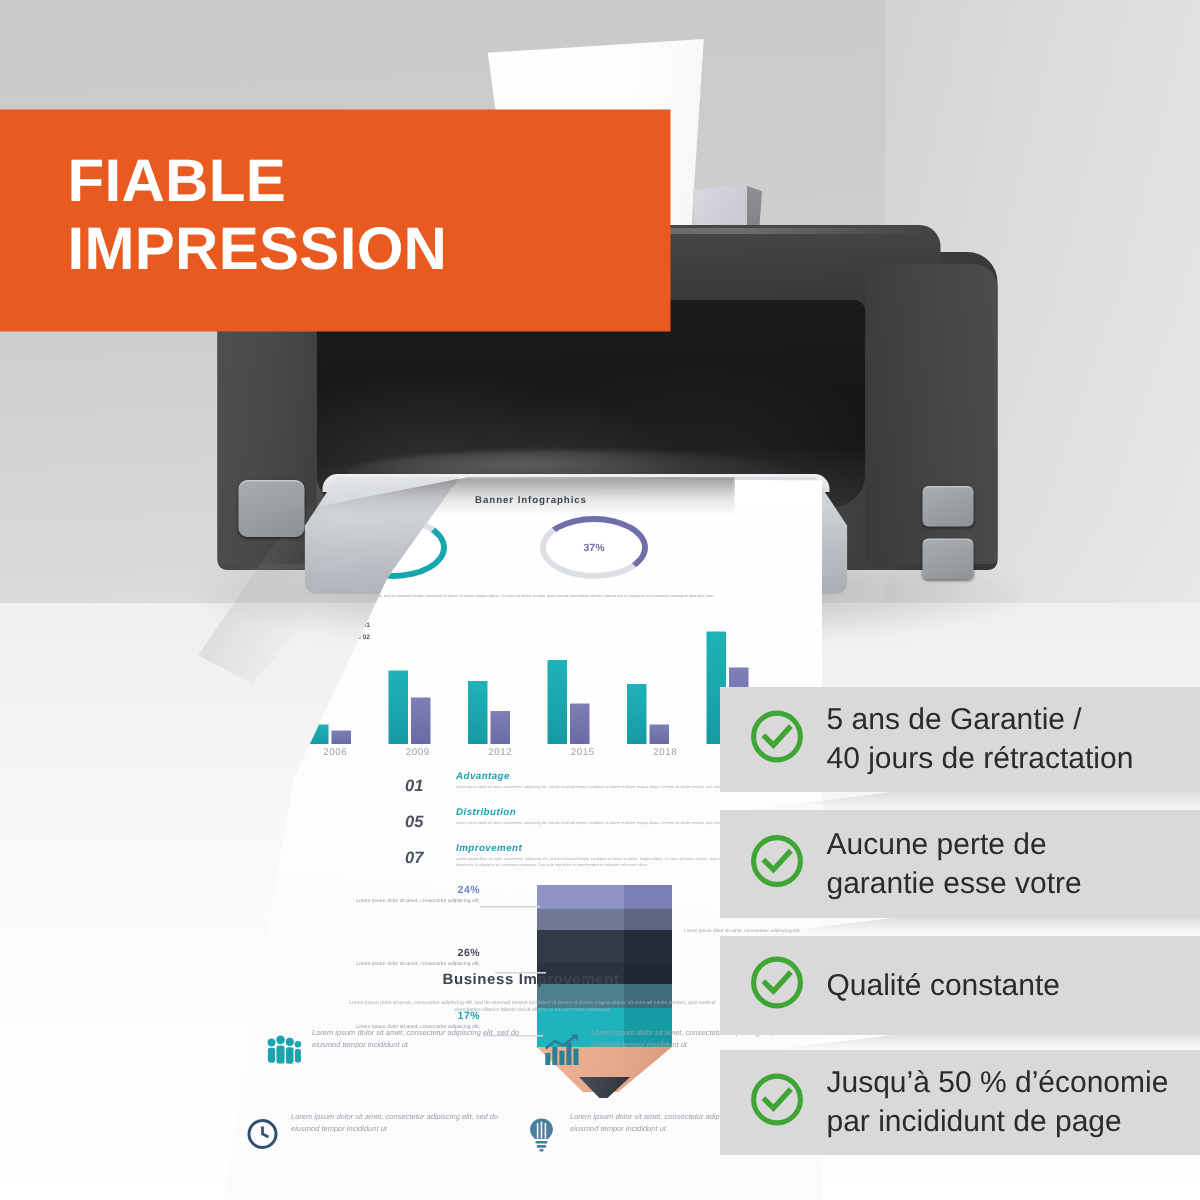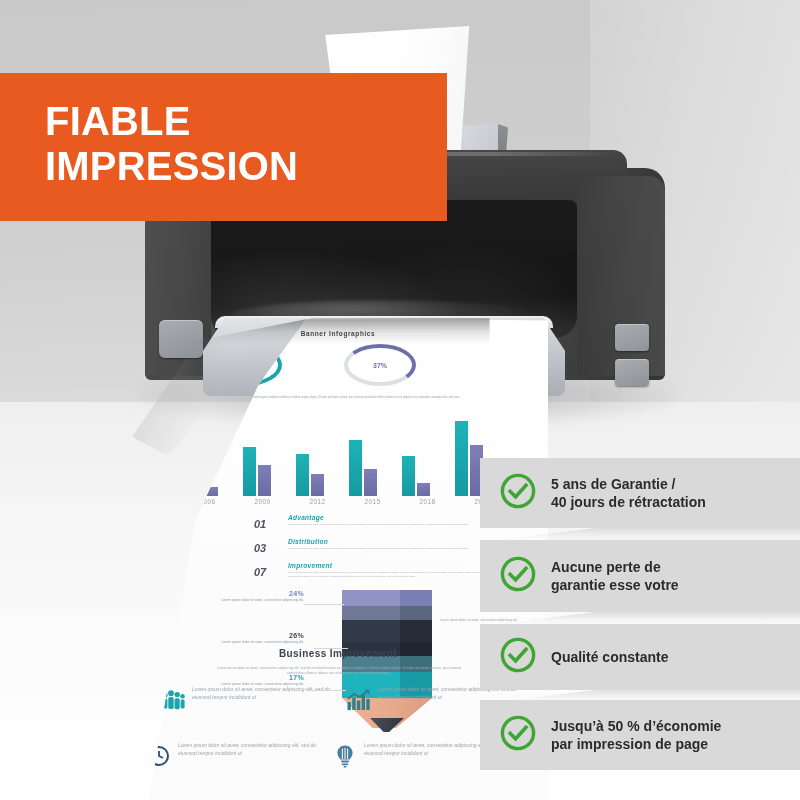--- a/index.html
+++ b/index.html
@@ -153,21 +153,21 @@
     filter:blur(1.2px);
   }
   .paper-curl-shade {
     position:absolute; left:132px; top:336px; width:120px; height:120px;
     background:linear-gradient(104deg,rgba(150,150,150,.30) 0%,rgba(255,255,255,0) 62%);
     clip-path:polygon(58% 0%, 100% 18%, 30% 100%, 0% 84%);
     filter:blur(2px);
   }
 
   
-  .pc { position:absolute; left:0; top:0; width:420px; height:482px; }
+  .pc { position:absolute; left:16px; top:0; width:420px; height:482px; }
 
   .pc-title {
     position:absolute; left:0; top:12px; width:420px; text-align:center;
     font-size:6.5px; font-weight:bold; color:#3b4551; letter-spacing:.6px;
   }
 
   .donuts { position:absolute; left:48px; top:26px; width:300px; height:46px; }
   .donut { position:absolute; width:72px; height:42px; }
   .donut .ring {
     position:absolute; inset:0; border-radius:50%;
@@ -288,21 +288,21 @@
 
   
   .fbox {
     position:absolute; right:0; width:320px;
     background:#d9d9d9;
     display:flex; align-items:center;
   }
   .fbox .chk { margin-left:19px; flex:0 0 auto; }
   .fbox .ftx {
     margin-left:14px;
-    font-size:14px; font-weight:bold; color:#2b2b2b; line-height:1.3;
+    font-size:20px; font-weight:normal; color:#2b2b2b; line-height:1.3;
   }
   .fbox.b1 { top:458px; height:70px; }
   .fbox.b2 { top:540px; height:72px; }
   .fbox.b3 { top:624px; height:66px; }
   .fbox.b4 { top:700px; height:70px; }
 
   .fb-wedge {
     position:absolute; right:0; width:320px; height:14px;
     background:linear-gradient(180deg,rgba(170,170,170,.34) 0%,rgba(200,200,200,.10) 60%,rgba(255,255,255,0) 100%);
     clip-path:polygon(36% 0%, 100% 0%, 100% 100%, 0% 100%);
@@ -408,21 +408,21 @@
           <div class="xtick">2023</div>
         </div>
 
       <div class="nums">
         <div class="num-row">
           <div class="num-n">01</div>
           <div class="num-h">Advantage</div>
           <div class="num-p">Lorem ipsum dolor sit amet, consectetur adipiscing elit, sed do eiusmod tempor incididunt ut labore et dolore magna aliqua. Ut enim ad minim veniam, quis nostrud.</div>
         </div>
         <div class="num-row">
-          <div class="num-n">03</div>
+          <div class="num-n">05</div>
           <div class="num-h">Distribution</div>
           <div class="num-p">Lorem ipsum dolor sit amet, consectetur adipiscing elit, sed do eiusmod tempor incididunt ut labore et dolore magna aliqua. Ut enim ad minim veniam, quis nostrud.</div>
         </div>
         <div class="num-row">
           <div class="num-n">07</div>
           <div class="num-h">Improvement</div>
           <div class="num-p">Lorem ipsum dolor sit amet, consectetur adipiscing elit, sed do eiusmod tempor incididunt ut labore et dolore magna aliqua. Ut enim ad minim veniam, quis nostrud exercitation ullamco laboris nisi ut aliquip ex ea commodo consequat. Duis aute irure dolor in reprehenderit in voluptate velit esse cillum.</div>
         </div>
       </div>
 
@@ -598,17 +598,17 @@
 
   <div class="fbox b4">
     <span class="chk">
       <svg width="38" height="38" viewBox="0 0 38 38">
         <circle cx="19" cy="19" r="15.6" fill="none" stroke="#3fa535" stroke-width="3.4"></circle>
         <path d="M11.2 19.4 L16.6 24.8 L27 13.4" fill="none" stroke="#3fa535" stroke-width="3.6" stroke-linecap="square"></path>
       </svg>
     </span>
     <span class="ftx">
       <span>Jusqu’à 50 % d’économie</span><br>
-      <span>par impression de page</span>
+      <span>par incididunt de page</span>
     </span>
   </div>
 
 </div>
 
 </body></html>

